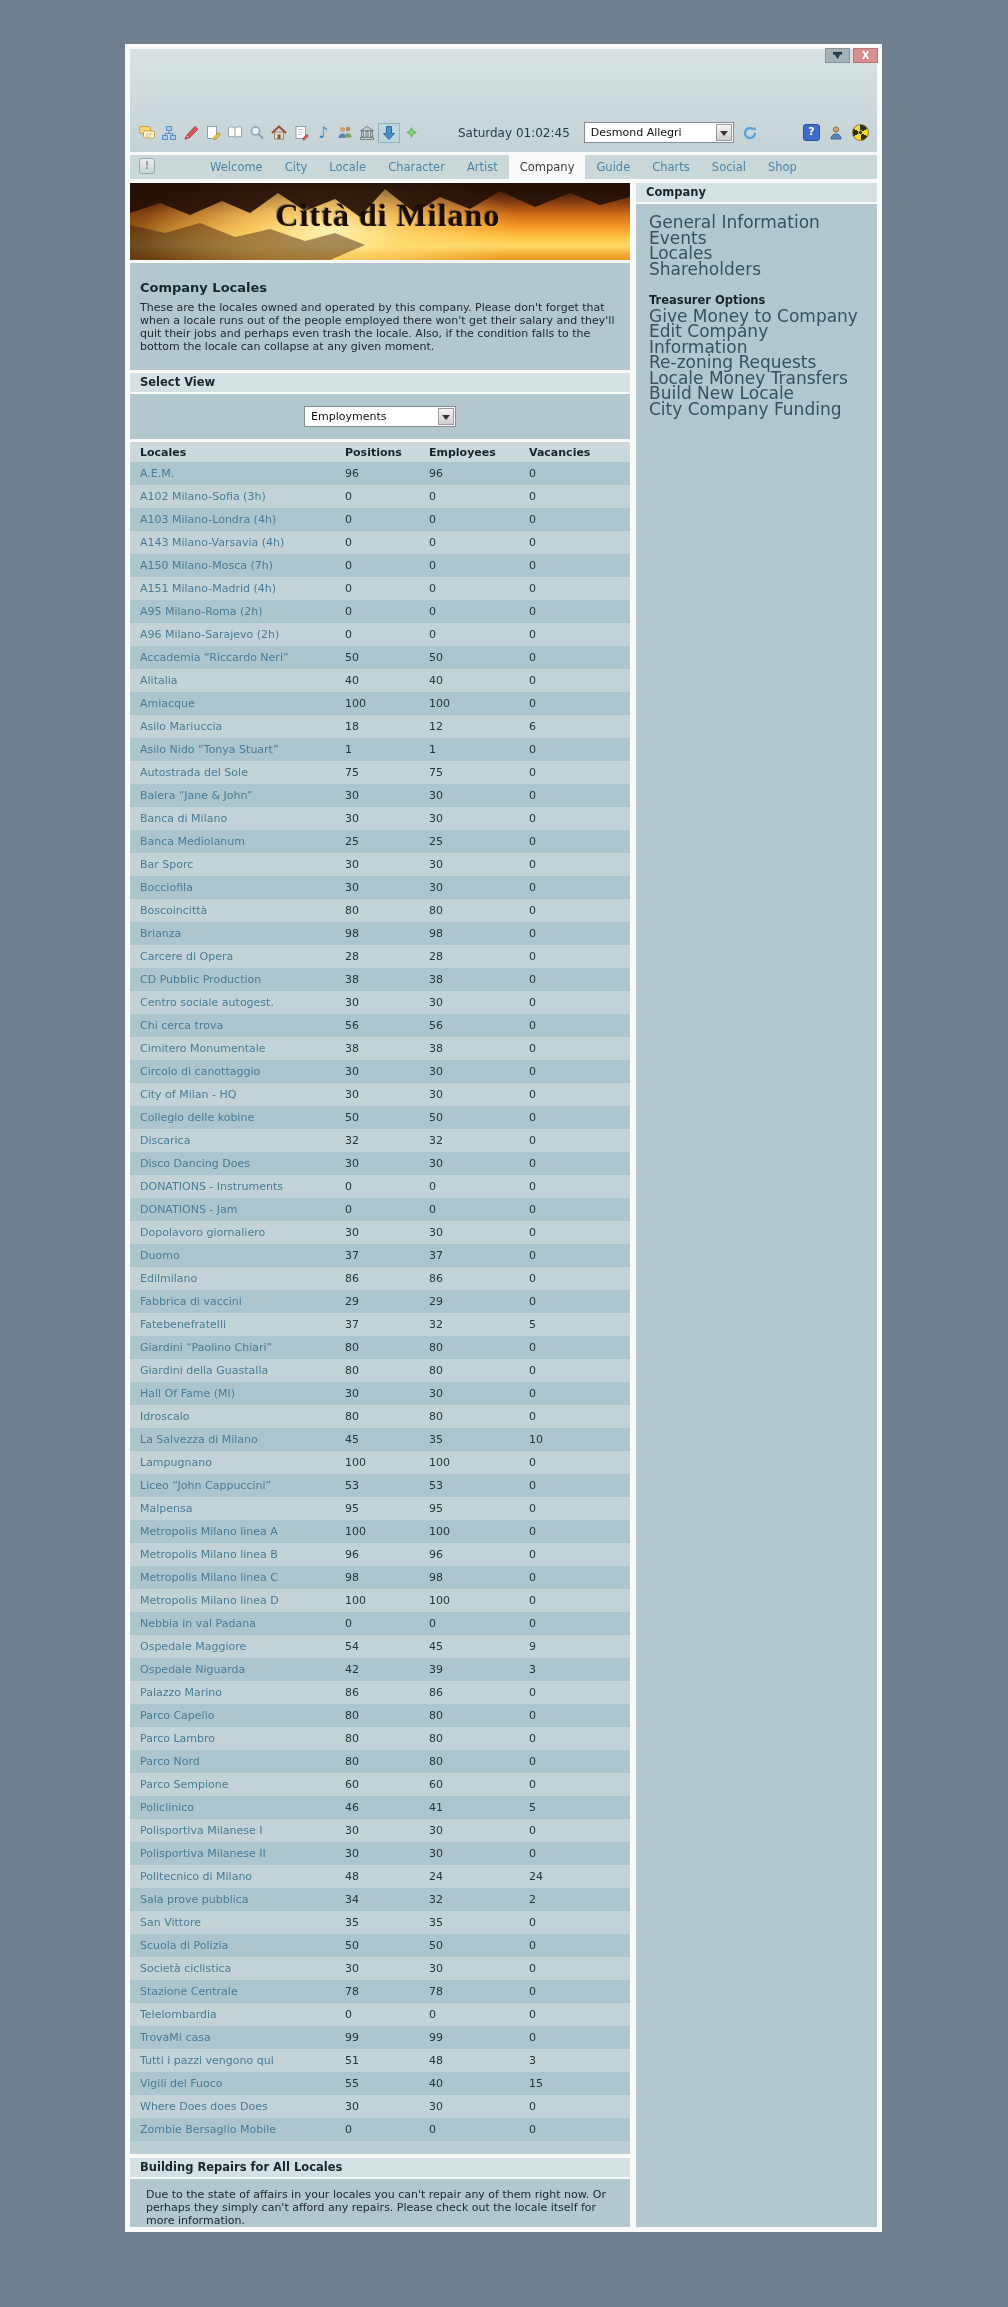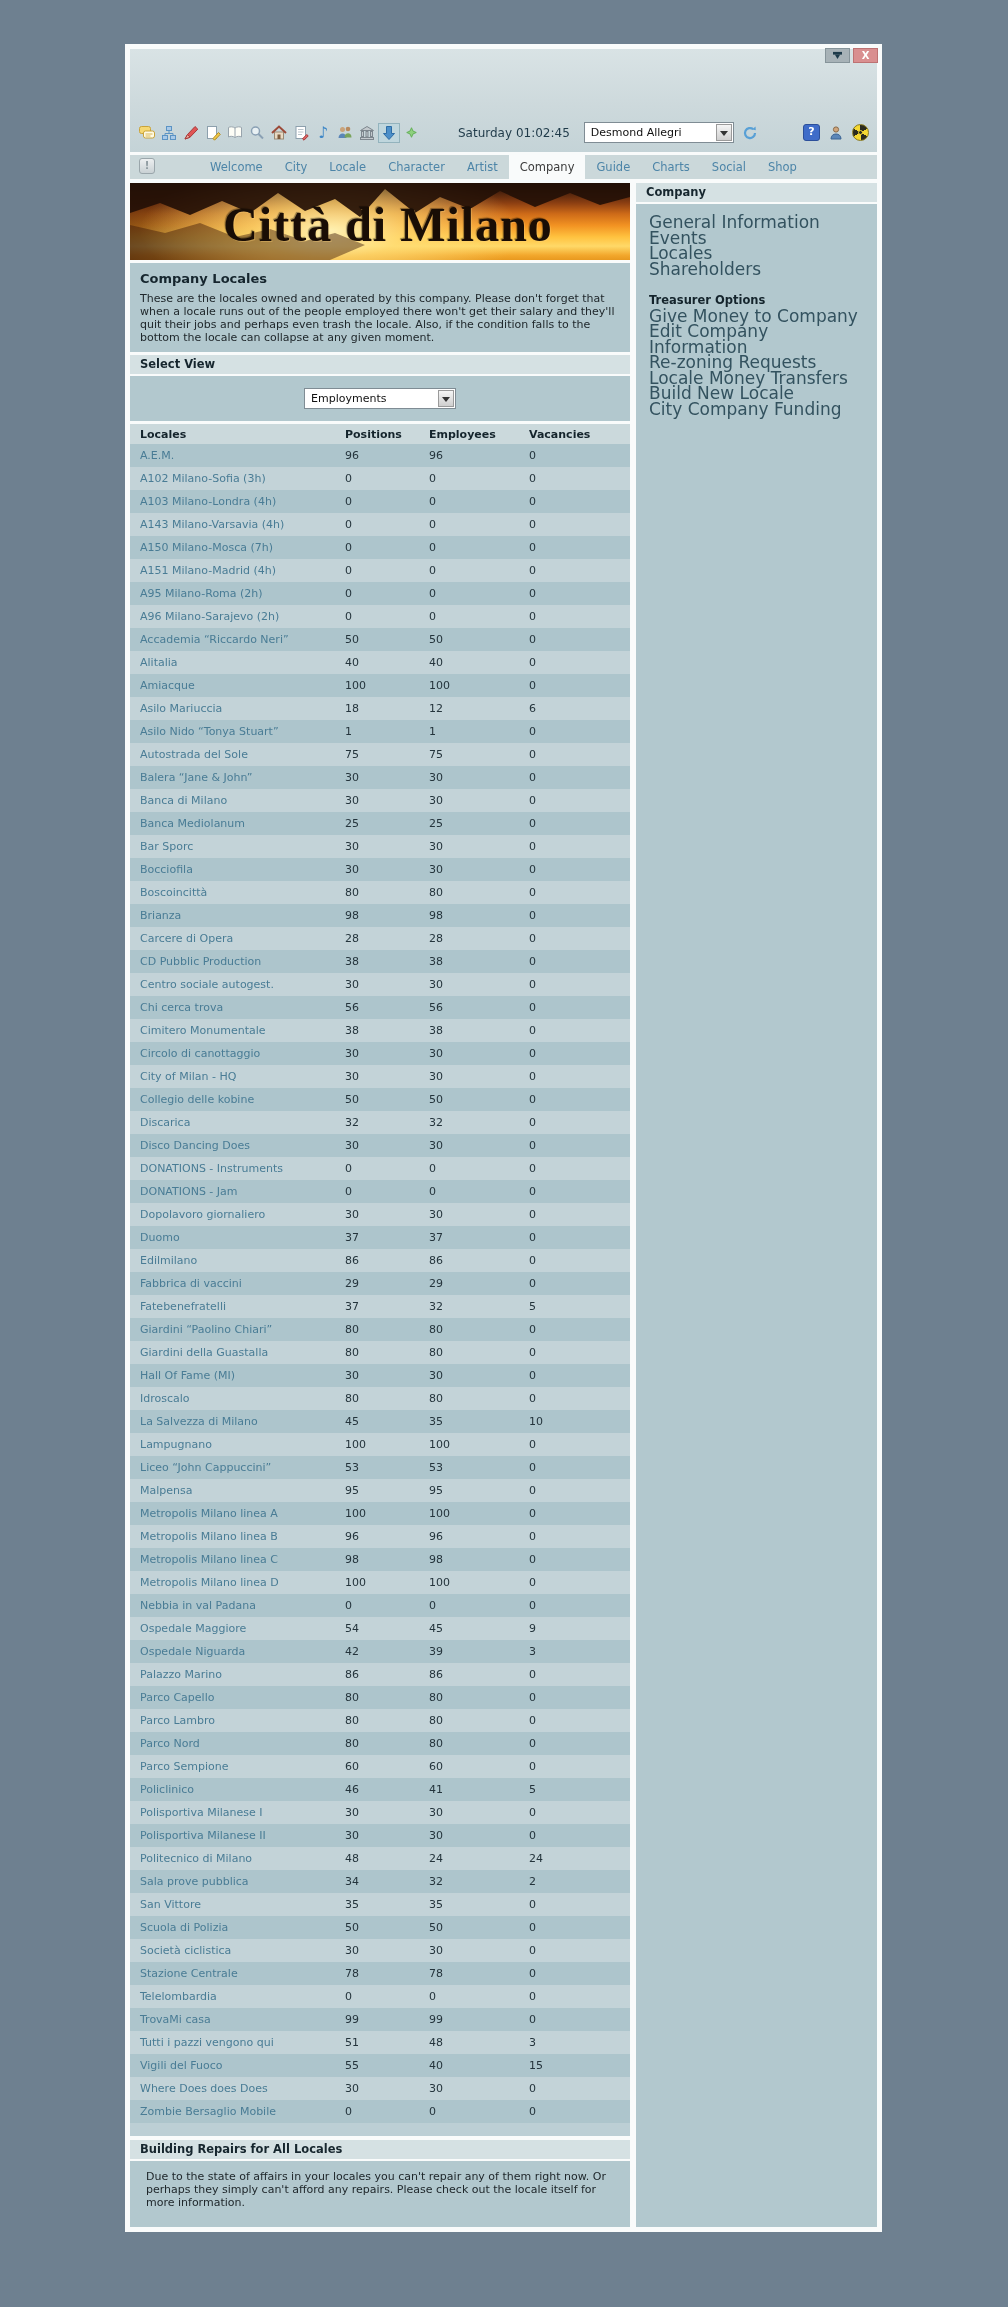--- a/index.html
+++ b/index.html
@@ -64,26 +64,26 @@
   .right-col{width:241px;display:flex;flex-direction:column;}
   
   .banner{height:77px;margin-bottom:3px;position:relative;overflow:hidden;
     background:
       radial-gradient(ellipse 190px 70px at 40% 62%, rgba(255,245,185,.95) 0%, rgba(255,222,120,.7) 40%, rgba(255,190,60,0) 100%),
       linear-gradient(90deg, rgba(45,18,6,.5) 0%, rgba(45,18,6,0) 28%),
       linear-gradient(180deg,#1d0d05 0%,#4c220c 12%,#8c3f12 26%,#cd6a18 40%,#f29222 55%,#ffc23f 70%,#ffd968 82%,#f2a72c 94%,#e8991f 100%);}
   .banner svg{position:absolute;left:0;top:0;}
   .banner-title{
     position:absolute;left:16px;right:0;top:14px;text-align:center;
-    font-family:"Liberation Serif","DejaVu Serif",serif;font-weight:bold;font-size:48px;
+    font-family:"Liberation Serif","DejaVu Serif",serif;font-weight:bold;font-size:32px;
     color:#190d05;text-shadow:1px 1px 0 rgba(255,210,120,.35), -1px -1px 1px rgba(0,0,0,.4);
     letter-spacing:1px;}
   
   .panel{background:#b2c8ce;}
-  .intro{padding:8px 10px;margin-bottom:3px;}
+  .intro{padding:17px 10px;margin-bottom:3px;}
   .panel-title{font-size:13px;font-weight:bold;color:#16262e;line-height:15px;margin-bottom:6px;}
   .intro p, .repairs p{font-size:11px;line-height:13px;color:#20282c;margin:0;}
   .bar{background:#d5e1e3;font-weight:bold;font-size:11.5px;color:#16262e;padding:3px 10px;line-height:13px;margin-bottom:2px;}
   .dropdown-area{padding:12px 0;margin-bottom:3px;display:flex;justify-content:center;}
   .select.view{width:152px;}
   
   .table{background:#bccfd5;padding-bottom:13px;margin-bottom:4px;}
   .thead,.trow{display:grid;grid-template-columns:205px 84px 100px 1fr;align-items:center;padding-left:10px;font-size:11px;}
   .thead{background:#cbd9dc;height:20px;font-weight:bold;color:#14242c;}
   .trow{height:23px;color:#24343c;}

